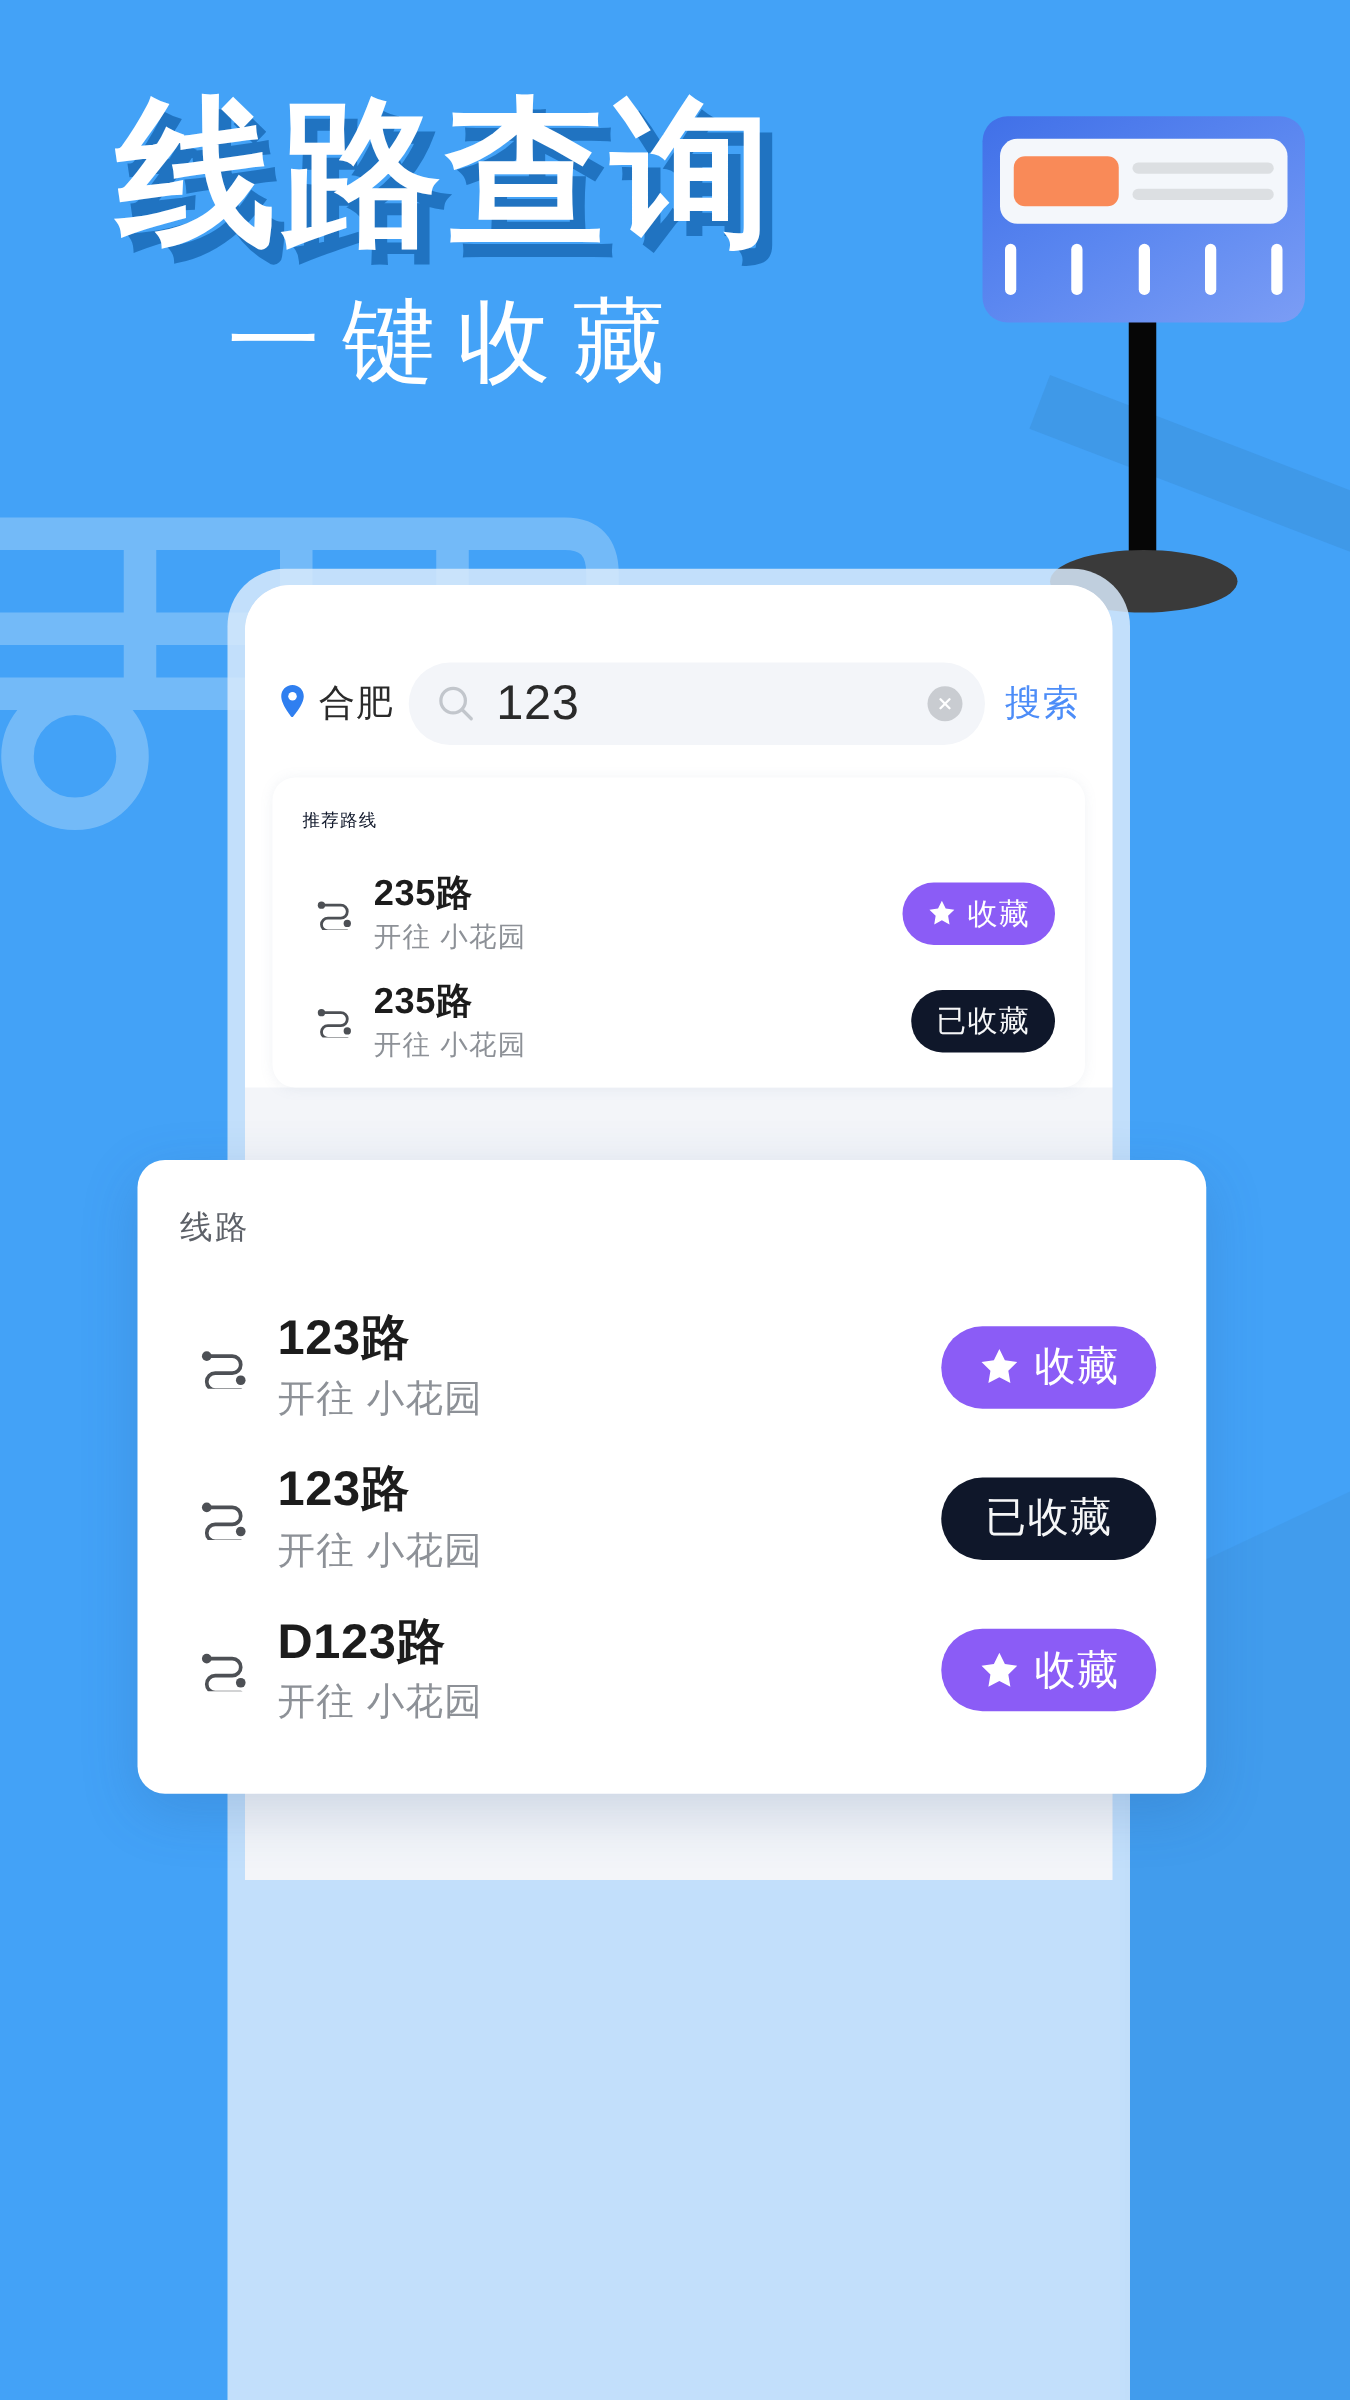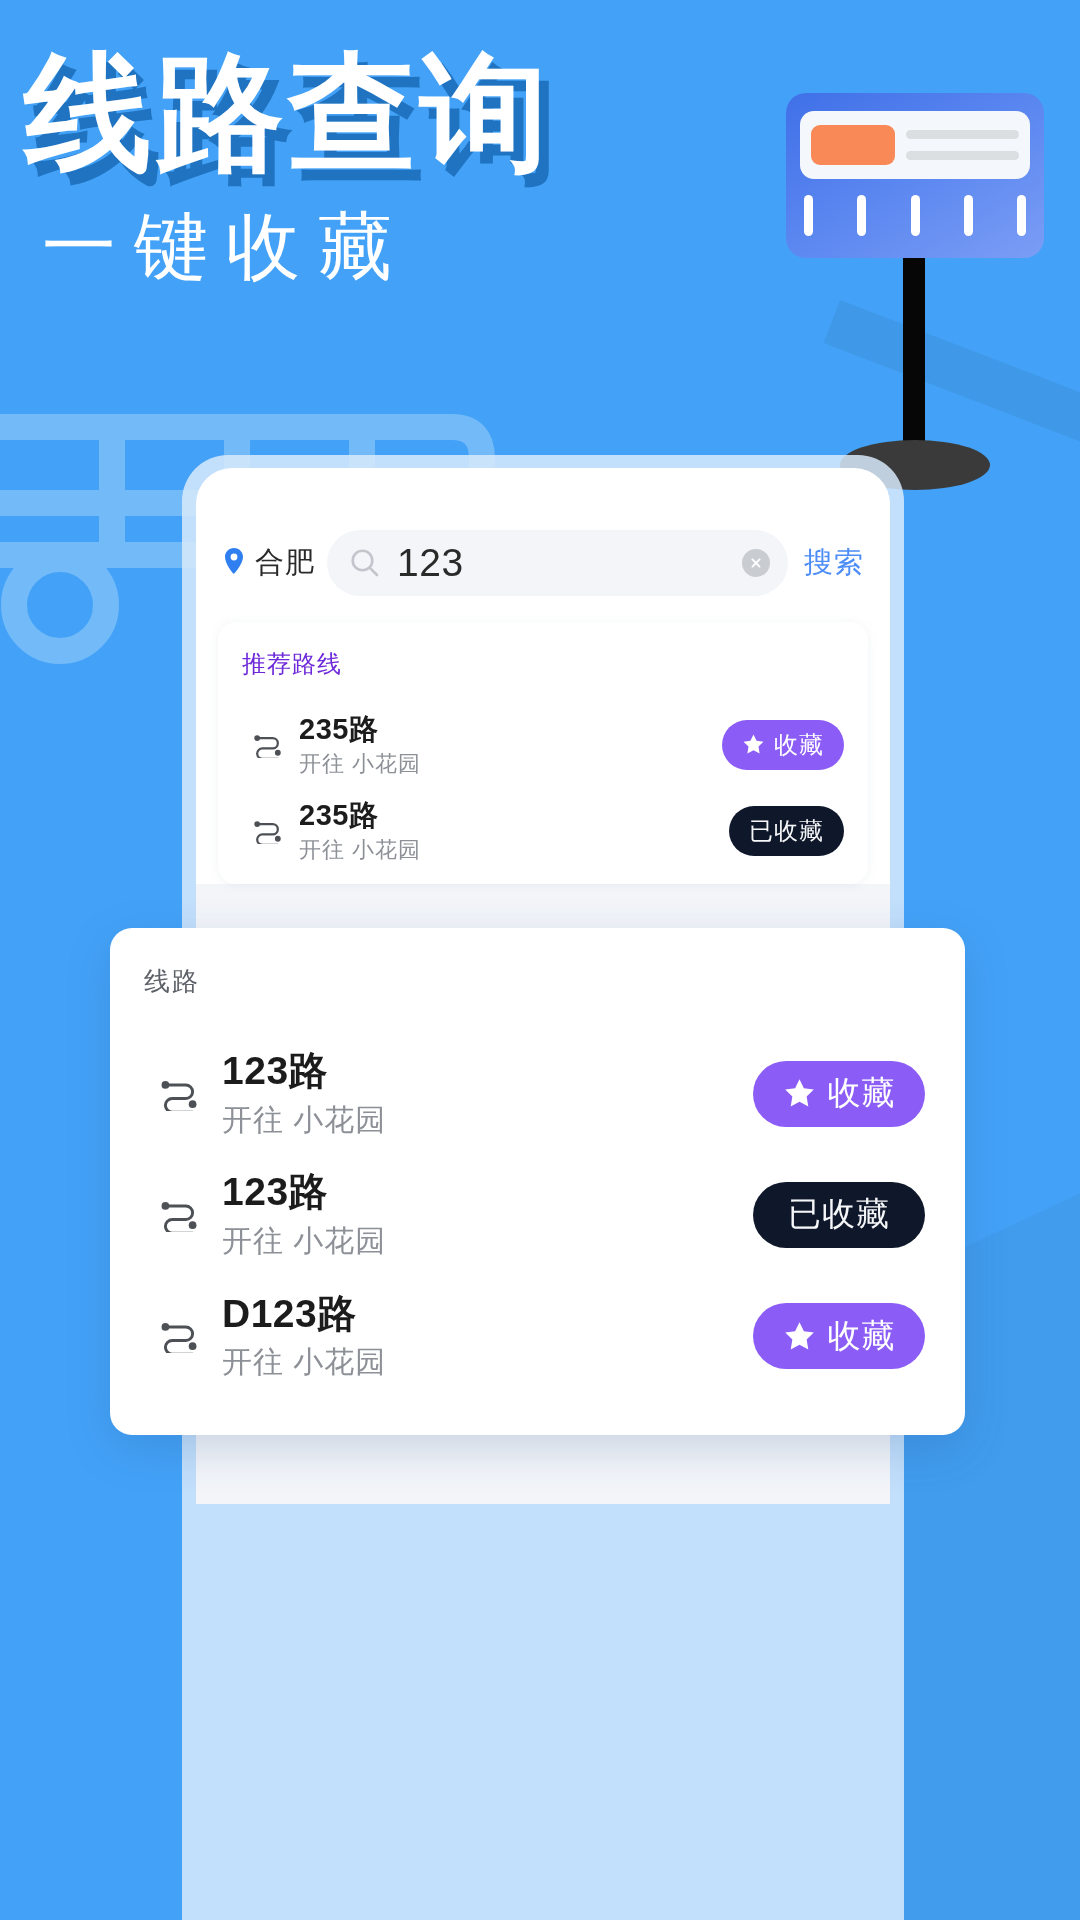--- a/index.html
+++ b/index.html
@@ -40,23 +40,23 @@
   .bus-illu {
     position: absolute;
     left: -18px; top: 405px;
     width: 560px; height: 260px;
     opacity: .42;
   }
 
   
   .headline-wrap {
     position: absolute;
-    left: 0; top: 44px;
+    left: 0; top: 70px;
     width: 690px;
-    text-align: left;
+    text-align: center;
     padding-left: 24px;
   }
   .headline {
     font-size: 128px;
     font-weight: 700;
     color: #ffffff;
     letter-spacing: 4px;
     line-height: 1.08;
     text-shadow: 10px 12px 0 rgba(25,105,180,.82);
     font-family: "Liberation Sans", "DejaVu Sans", sans-serif;
@@ -202,22 +202,22 @@
 
   
   .rec-panel {
     margin: 20px 22px 0 22px;
     background: #ffffff;
     border-radius: 18px;
     padding: 26px 24px 10px 24px;
     box-shadow: 0 1px 10px rgba(120,140,170,.10);
   }
   .panel-title {
-    font-size: 24px;
-    color: #6d28d9;
+    font-size: 14px;
+    color: #0f172a;
     letter-spacing: 1px;
     margin-bottom: 22px;
   }
   .route-row {
     display: flex;
     align-items: center;
     gap: 16px;
     padding: 9px 0 9px 10px;
   }
   .route-icon { width: 36px; height: 30px; flex: 0 0 auto; }

